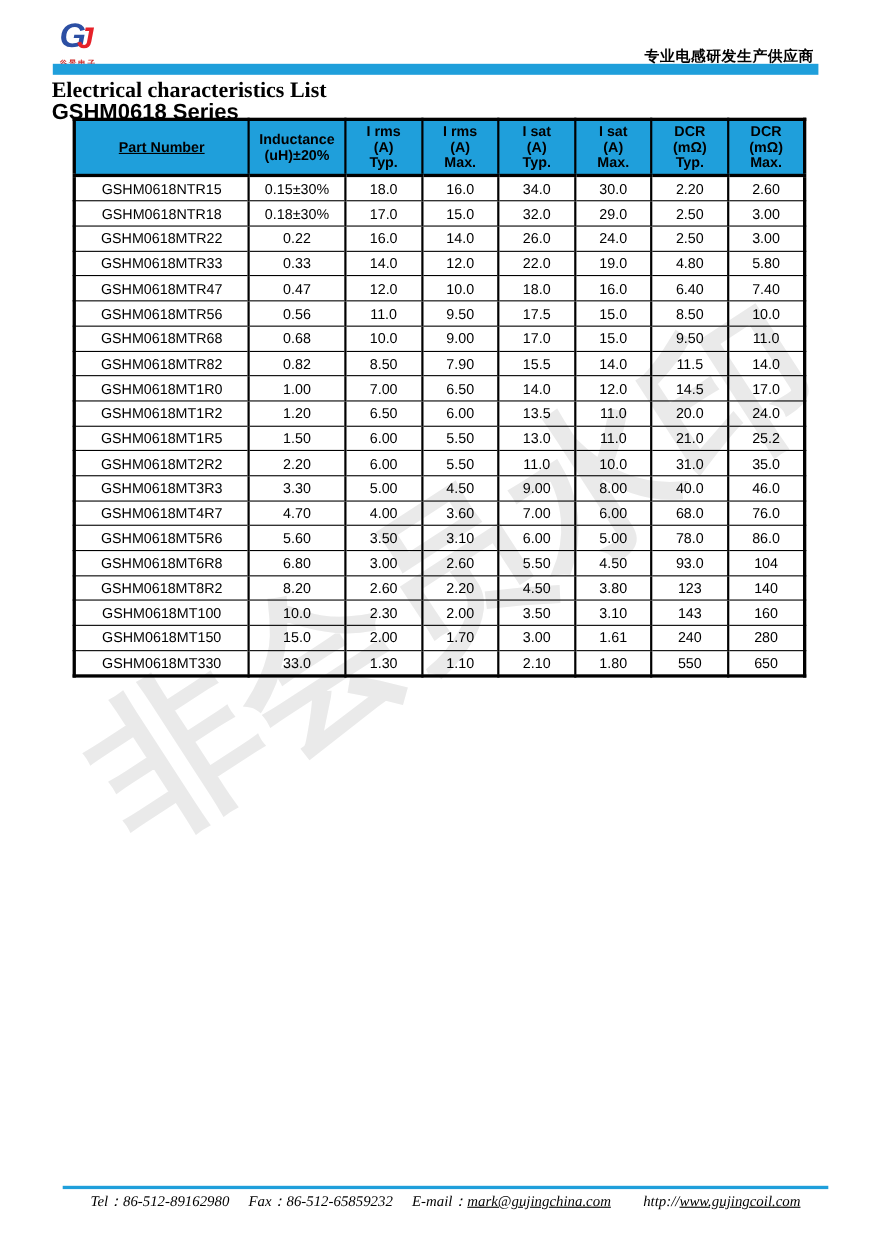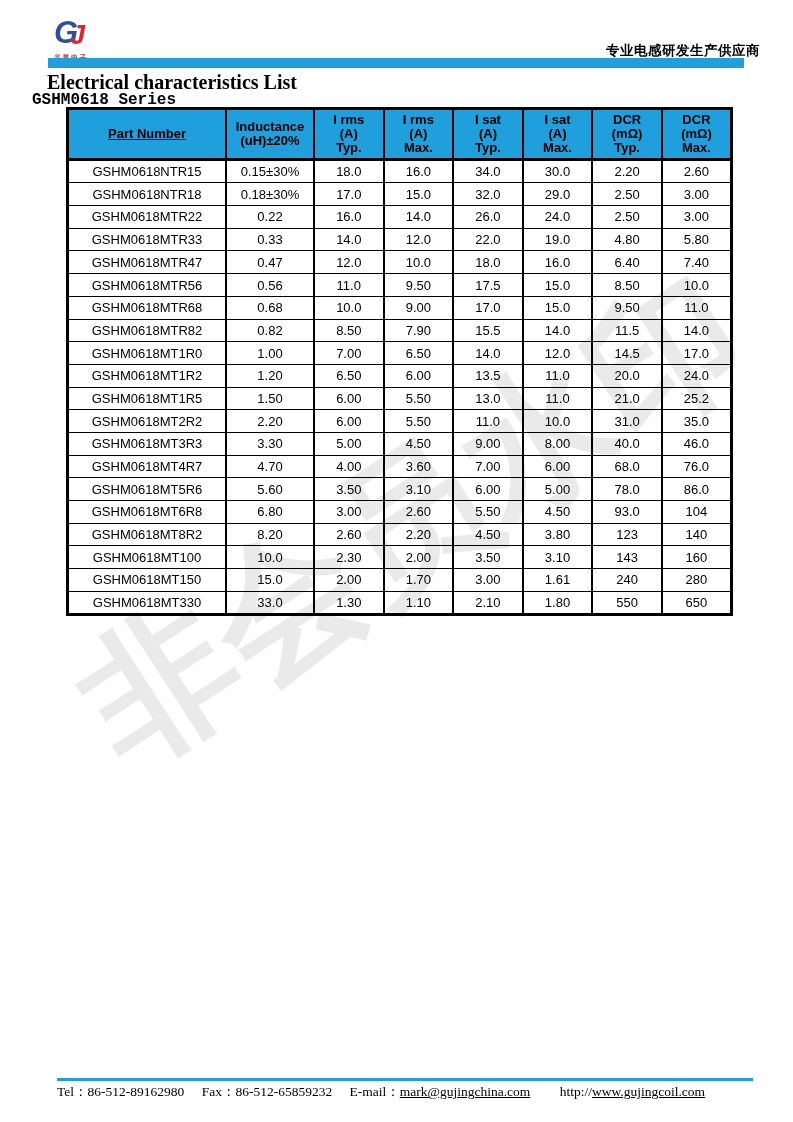--- a/index.html
+++ b/index.html
@@ -8,28 +8,28 @@
     font-family:"Liberation Sans",sans-serif;overflow:hidden;color:#000;
   }
   
   .logo{position:absolute;left:54px;top:17px;width:52px;height:44px;}
   .logo-g{position:absolute;left:0;top:-2px;font-family:"Liberation Sans",sans-serif;
     font-style:italic;font-weight:900;font-size:31px;color:#2c4fa3;letter-spacing:-2px;}
   .logo-j{position:absolute;left:16px;top:3px;font-family:"Liberation Sans",sans-serif;
     font-style:italic;font-weight:900;font-size:27px;color:#e62129;}
   .logo-sub{position:absolute;left:0;top:36px;font-size:7px;color:#cf2b2b;
     white-space:nowrap;letter-spacing:1.5px;font-weight:bold;}
-  .slogan{position:absolute;top:42px;right:33px;font-size:13.5px;font-weight:bold;
+  .slogan{position:absolute;top:42px;right:53px;font-size:13.5px;font-weight:bold;
     letter-spacing:0.5px;color:#000;}
   .top-bar{position:absolute;left:48px;top:58px;width:696px;height:10px;background:#1f9fdb;}
   
   .title-main{position:absolute;left:47px;top:71px;font-family:"Liberation Serif",serif;
     font-weight:bold;font-size:20px;}
-  .title-series{position:absolute;left:32px;top:91px;font-family:Liberation Mono, monospace;
-    font-weight:bold;font-size:16px;}
+  .title-series{position:absolute;left:47px;top:91px;font-family:Liberation Sans, sans-serif;
+    font-weight:bold;font-size:20px;}
   
   .watermark{position:absolute;left:40px;top:455px;width:715px;text-align:center;
     font-size:150px;font-weight:bold;color:#eaeaea;transform:rotate(-33deg);
     white-space:nowrap;z-index:1;pointer-events:none;line-height:1;}
   
   table.spec{position:absolute;left:66px;top:107px;width:667px;z-index:2;
     border-collapse:collapse;table-layout:fixed;background:transparent;
     border:3px solid #000;}
   table.spec th{
     background:#1f9fdb;border:2px solid #000;border-bottom:3px solid #000;
@@ -37,22 +37,22 @@
     vertical-align:middle;}
   table.spec th:nth-child(1){width:156px;text-decoration:underline;}
   table.spec th:nth-child(2){width:86px;}
   table.spec td{
     border-left:2px solid #000;border-right:2px solid #000;
     border-top:1px solid #000;border-bottom:1px solid #000;
     text-align:center;vertical-align:middle;font-size:13px;height:21.7px;
     padding:0;background:transparent;}
   
   .footer-line{position:absolute;left:57px;top:1078px;width:696px;height:3px;background:#1f9fdb;}
-  .footer{position:absolute;left:57px;top:1083px;width:696px;
-    font-family:"Liberation Serif",serif;font-size:13.5px;white-space:nowrap;}
+  .footer{position:absolute;left:57px;top:1083px;width:696px;text-align:center;
+    font-family:"Liberation Serif",serif;font-size:13.5px;white-space:nowrap;font-style:italic;}
   .footer .gap-sm{margin-right:14px;}
   .footer .gap-lg{margin-right:26px;}
   .footer .link{text-decoration:underline;color:#000;cursor:pointer;}
 </style>
 </head>
 <body>
 
 <div class="logo">
   <span class="logo-g">G</span>
   <span class="logo-j">J</span>

